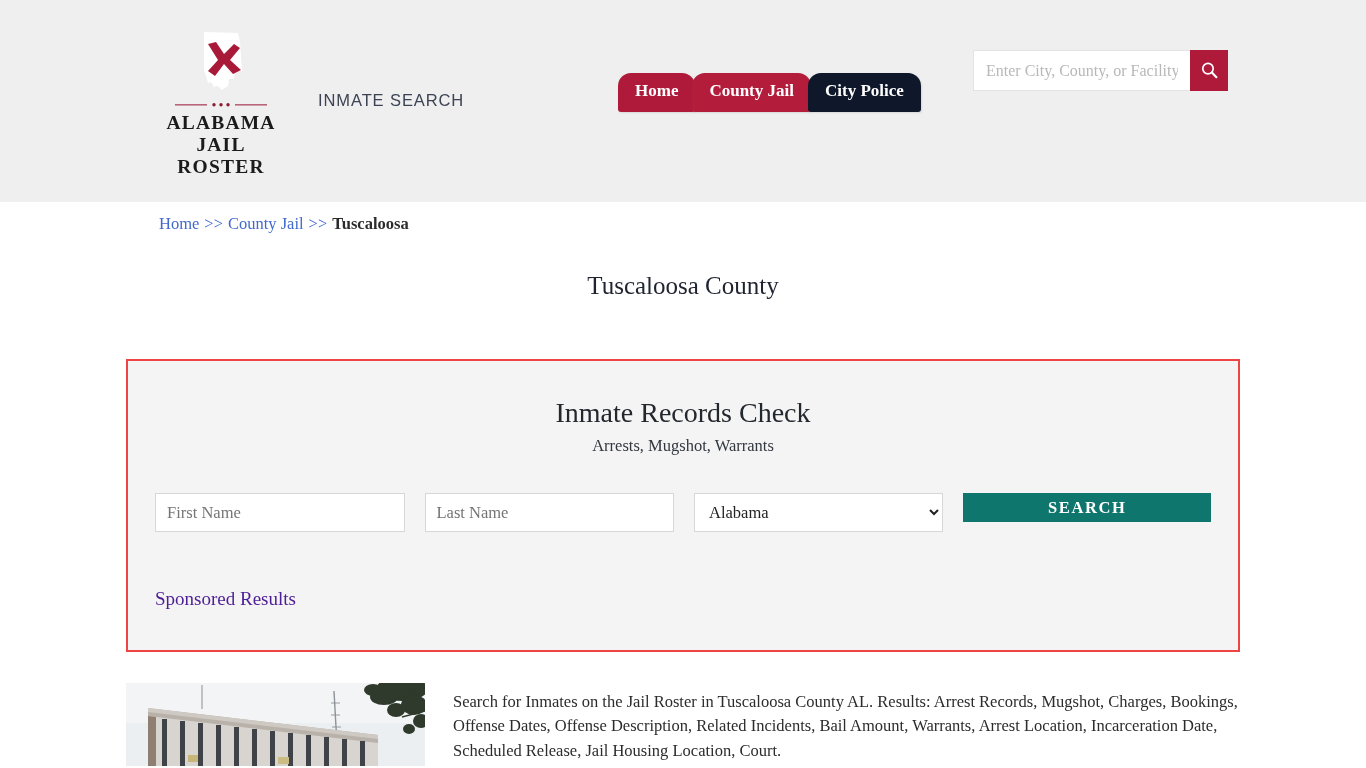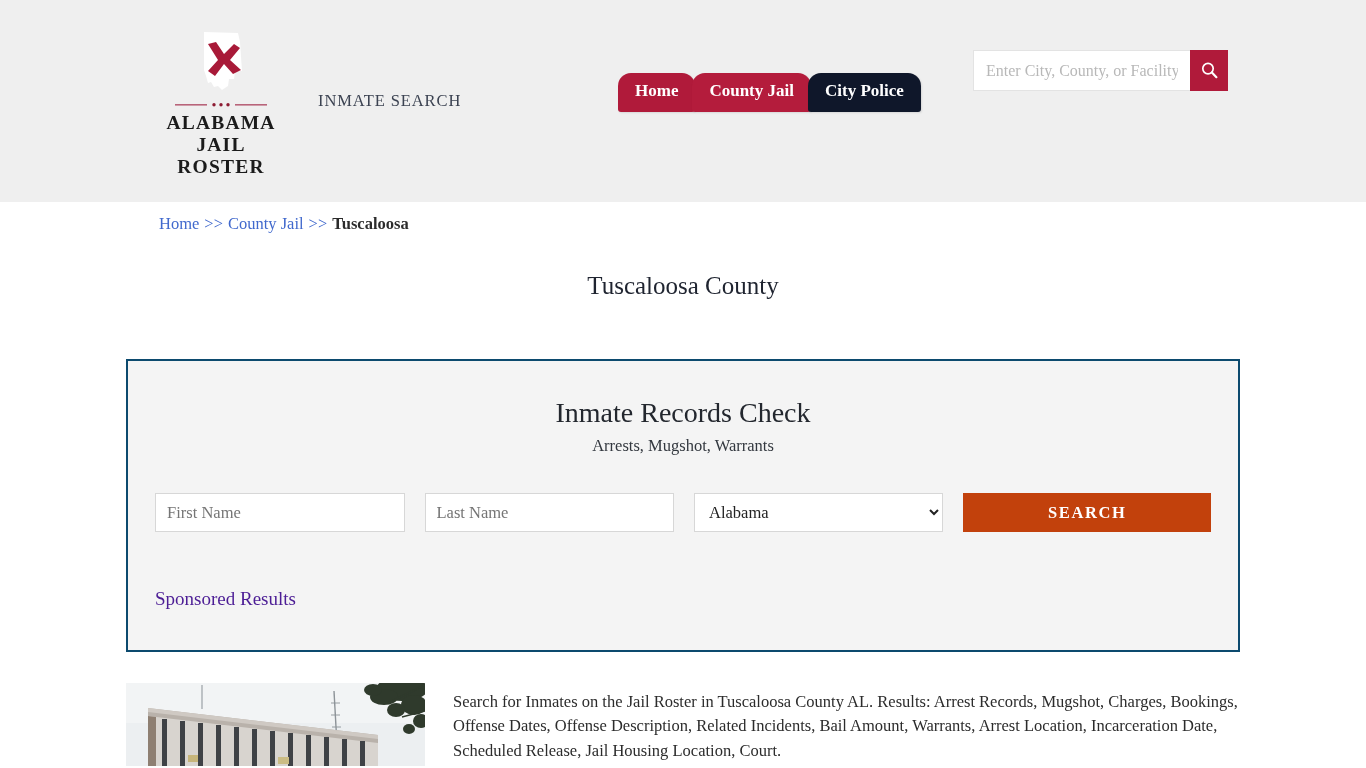--- a/index.html
+++ b/index.html
@@ -52,21 +52,21 @@
     letter-spacing: 1.2px;
     line-height: 1.12;
   }
   .logo-line1 { font-size: 19.5px; }
   .logo-line2 { font-size: 19.5px; }
 
   .inmate-search-label {
     position: absolute;
     left: 195px;
     top: 91px;
-    font-family: Liberation Serif, serif;
+    font-family: Liberation Sans, sans-serif;
     font-size: 16.5px;
     color: #3c4352;
     letter-spacing: 0.9px;
   }
 
   
   .nav {
     position: absolute;
     left: 495px;
     top: 73px;
@@ -148,21 +148,21 @@
     font-family: "Liberation Serif", serif;
     font-size: 25px;
     color: #1f2430;
     margin-top: 38px;
     font-weight: normal;
   }
 
   
   .panel {
     margin: 59px 3px 0;
-    border: 2px solid #0c4a6e;
+    border: 2px solid #ef4444;
     background: #f4f4f4;
     height: 293px;
     position: relative;
   }
   .panel-title {
     text-align: center;
     font-family: "Liberation Serif", serif;
     font-size: 28px;
     color: #23272e;
     padding-top: 36px;
@@ -199,22 +199,22 @@
     border: 1px solid #d7d7d7;
     background: #fff;
     font-family: "Liberation Serif", serif;
     font-size: 16.5px;
     color: #222;
     padding: 0 10px;
     outline: none;
   }
   .f-search {
     width: 258px;
-    height: 39px;
-    background: #c2410c;
+    height: 29px;
+    background: #0f766e;
     color: #ffffff;
     border: none;
     font-family: "Liberation Serif", serif;
     font-size: 16.5px;
     font-weight: bold;
     letter-spacing: 1.6px;
     cursor: pointer;
   }
   .sponsored {
     position: absolute;

